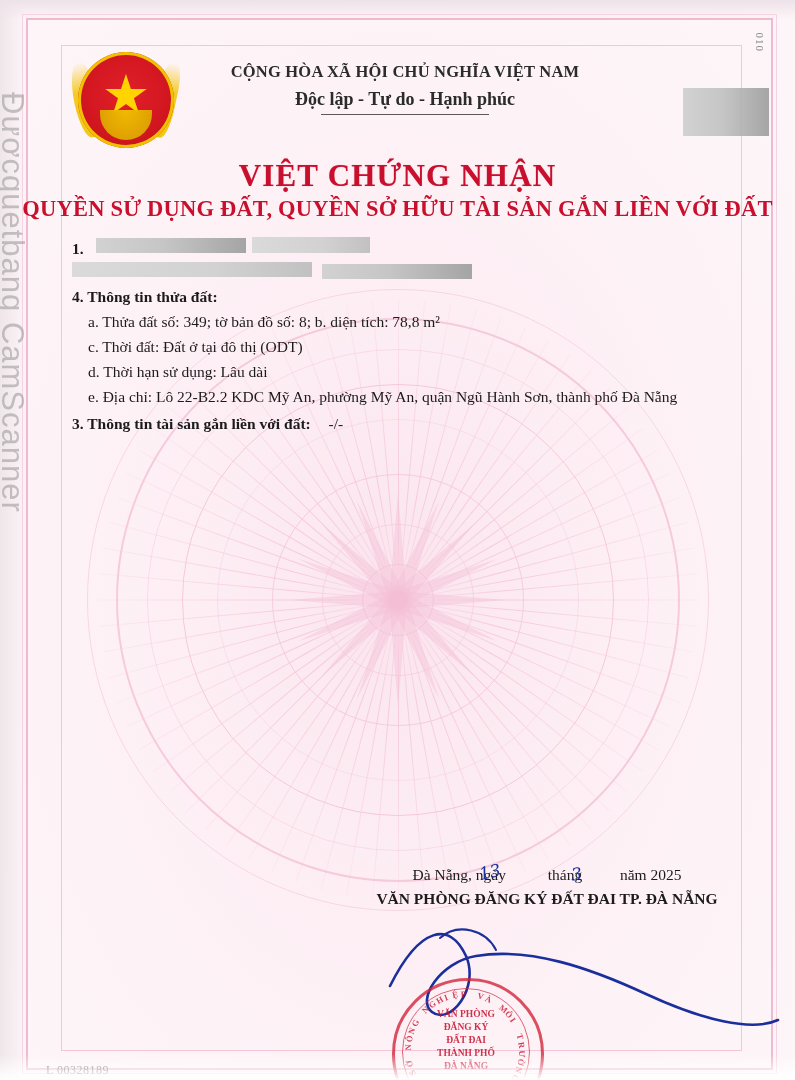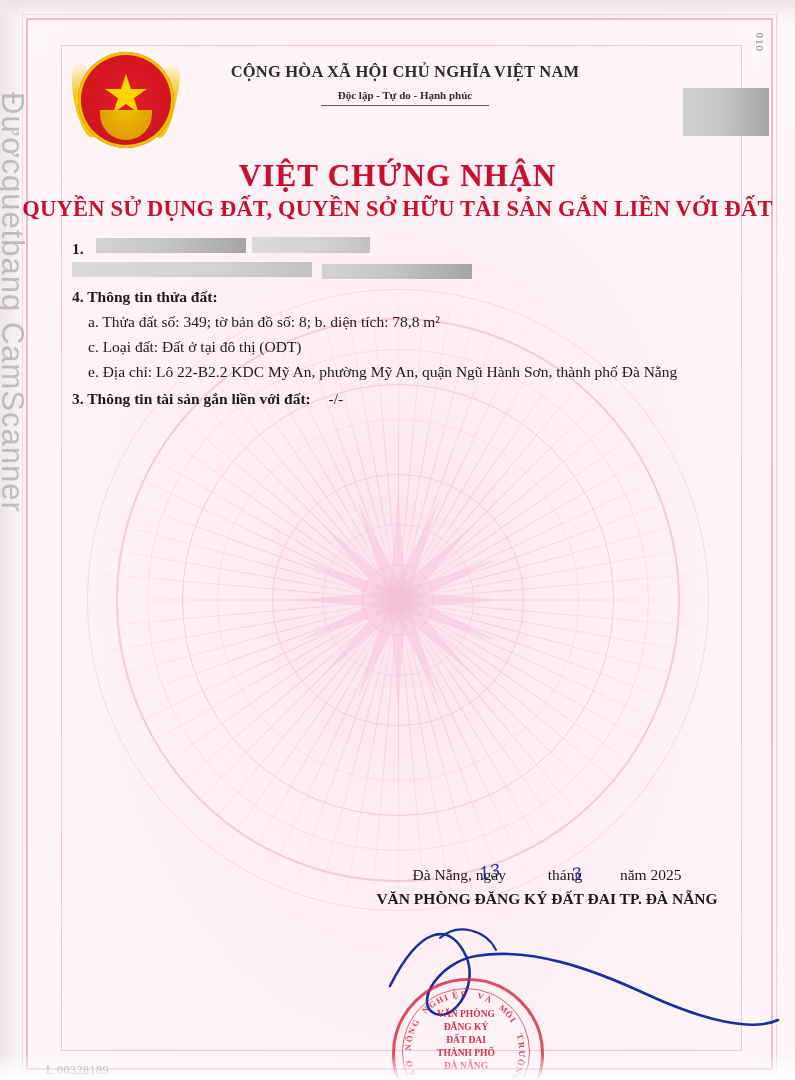--- a/index.html
+++ b/index.html
@@ -164,21 +164,21 @@
   }
   .hdr-country {
     font-size: 16.5px;
     font-weight: bold;
     letter-spacing: .2px;
     color: #2b2b2b;
     white-space: nowrap;
   }
   .hdr-motto {
     margin-top: 7px;
-    font-size: 11px;
+    font-size: 18px;
     font-weight: bold;
     color: #2b2b2b;
   }
   .hdr-underline {
     width: 168px;
     height: 1px;
     background: #5a5a5a;
     margin: 4px auto 0 auto;
   }
 
@@ -534,21 +534,22 @@
     </div>
 
     <div class="line line-owner2">
       <span class="redact light r-o2"></span>
       <span class="redact r-o2b"></span>
     </div>
 
     <div class="line bold">4. Thông tin thửa đất:</div>
 
     <div class="line indent-a">a. Thửa đất số: 349;      tờ bản đồ số: 8;      b. diện tích: 78,8 m²</div>
-    <div class="line indent-a">c. Loại đất: Đất ở tại đô thị (ODT)</div>
+    <div class="line indent-a">c. Thời đất: Đất ở tại đô thị (ODT)</div>
+    <div class="line indent-a">d. Thời hạn sử dụng: Lâu dài</div>
     <div class="line indent-a">e. Địa chỉ: Lô 22-B2.2 KDC Mỹ An, phường Mỹ An, quận Ngũ Hành Sơn, thành phố Đà Nẵng</div>
 
     <div class="line" style="margin-top:2px;">
       <span class="bold">3. Thông tin tài sản gắn liền với đất:</span>
       <span style="margin-left:14px;">-/-</span>
     </div>
 
   </div>
 
   <div class="sig">

